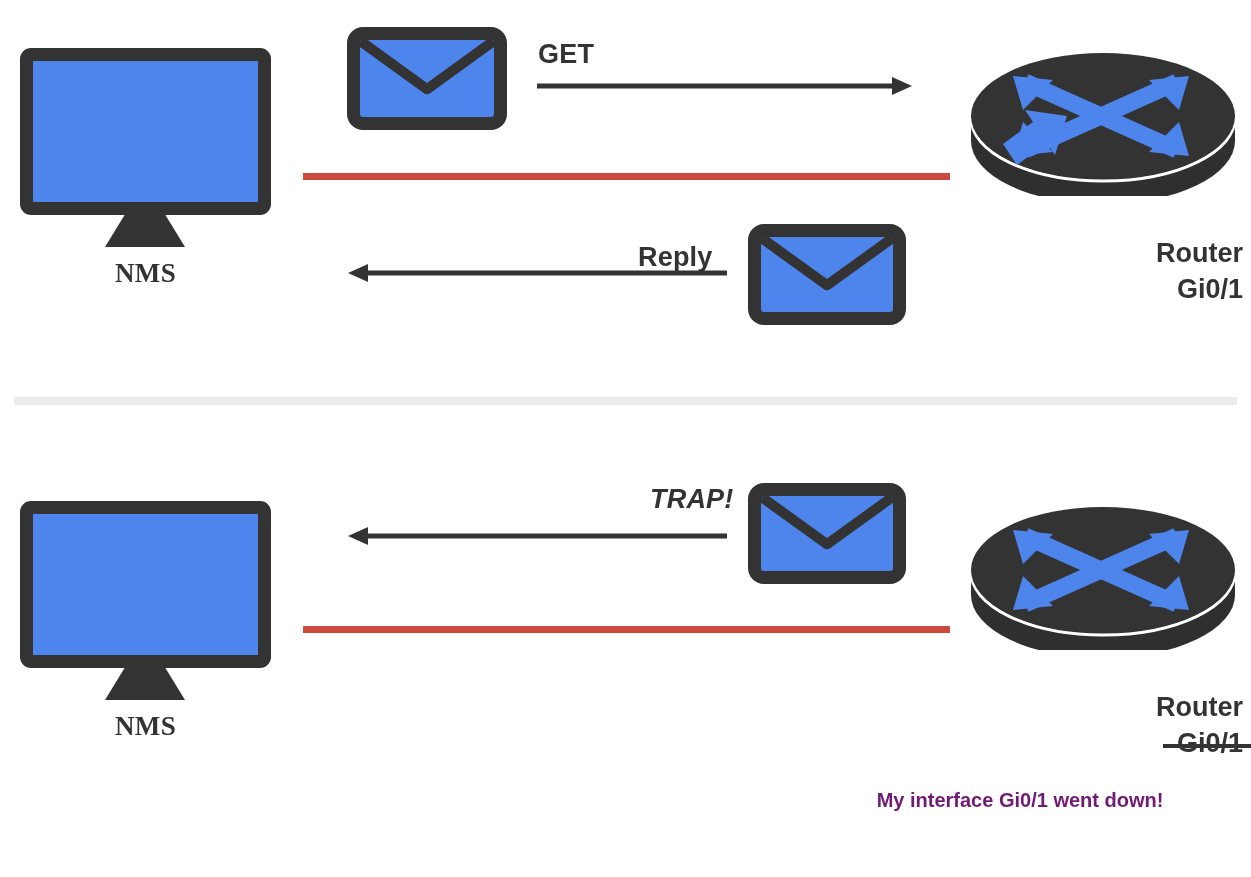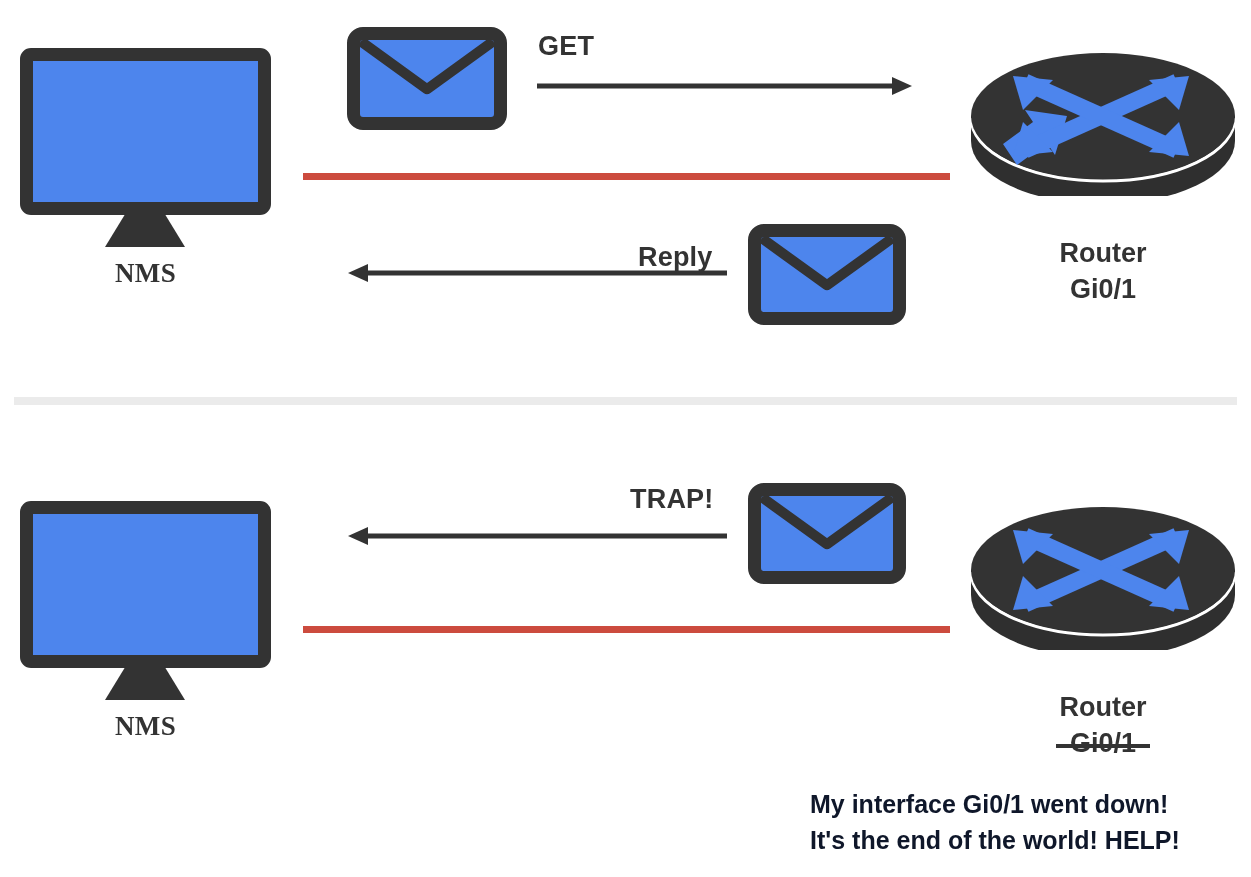--- a/index.html
+++ b/index.html
@@ -69,21 +69,21 @@
     left: 0; top: 0;
     width: 100%; height: 100%;
     overflow: hidden;
   }
 
   
   .router { position: absolute; }
   .router-label {
     position: absolute;
     width: 280px;
-    text-align: center;
+    text-align: right;
     font-size: 27px;
     font-weight: 700;
     color: #333333;
     line-height: 1.32;
   }
   .strike {
     position: relative;
     display: inline-block;
   }
   .strike::after {
@@ -117,23 +117,24 @@
   
   .divider {
     position: absolute;
     background: #ebebeb;
     height: 8px;
   }
 
   
   .shout {
     position: absolute;
-    font-size: 25px;
-    font-weight: 700;
-    color: #0f172a;
+    text-align: center;
+    font-size: 20px;
+    font-weight: 700;
+    color: #701a75;
     line-height: 1.45;
     white-space: nowrap;
   }
 </style>
 </head>
 <body>
 
 <div id="canvas">
 
   <div class="monitor" style="left:20px; top:48px; width:251px; height:199px;">
@@ -143,21 +144,21 @@
   </div>
 
   <div class="envelope" style="left:347px; top:27px; width:160px; height:103px;">
     <div class="env-body">
       <svg class="env-flap" viewBox="0 0 160 103" preserveAspectRatio="none">
         <path d="M -6 -4 L 80 66 L 166 -4" fill="none" stroke="#333333" stroke-width="13" stroke-linejoin="round" stroke-linecap="round"></path>
       </svg>
     </div>
   </div>
 
-  <div class="arrow-label" style="left:538px; top:31px;">GET</div>
+  <div class="arrow-label" style="left:538px; top:39px;">GET</div>
   <svg class="arrow-svg" style="left:530px; top:70px;" width="390" height="32">
     <line x1="7" y1="16" x2="368" y2="16" stroke="#333333" stroke-width="5"></line>
     <polygon points="382,16 362,7 362,25" fill="#333333"></polygon>
   </svg>
 
   <div class="red-line" style="left:303px; top:173px; width:647px;"></div>
 
   <div class="arrow-label" style="left:638px; top:242px;">Reply</div>
   <svg class="arrow-svg" style="left:340px; top:257px;" width="392" height="32">
     <line x1="24" y1="16" x2="387" y2="16" stroke="#333333" stroke-width="5"></line>
@@ -207,21 +208,21 @@
   </div>
 
   <div class="divider" style="left:14px; top:397px; width:1223px;"></div>
 
   <div class="monitor" style="left:20px; top:501px; width:251px; height:199px;">
     <div class="monitor-bezel"></div>
     <div class="monitor-stand"></div>
     <div class="monitor-label">NMS</div>
   </div>
 
-  <div class="arrow-label" style="left:630px; top:484px;">TRAP!</div>
+  <div class="arrow-label" style="left:650px; top:484px;font-style:italic;">TRAP!</div>
   <svg class="arrow-svg" style="left:340px; top:520px;" width="392" height="32">
     <line x1="24" y1="16" x2="387" y2="16" stroke="#333333" stroke-width="5"></line>
     <polygon points="8,16 28,7 28,25" fill="#333333"></polygon>
   </svg>
 
   <div class="envelope" style="left:748px; top:483px; width:158px; height:101px;">
     <div class="env-body">
       <svg class="env-flap" viewBox="0 0 158 101" preserveAspectRatio="none">
         <path d="M -6 -4 L 79 65 L 164 -4" fill="none" stroke="#333333" stroke-width="13" stroke-linejoin="round" stroke-linecap="round"></path>
       </svg>
@@ -247,16 +248,15 @@
       </g>
     </svg>
     <div class="router-label" style="left:0; top:190px;">
       <div>Router</div>
       <div><span class="strike">Gi0/1</span></div>
     </div>
   </div>
 
   <div class="shout" style="left:810px; top:786px; width:420px;">
     <div>My interface Gi0/1 went down!</div>
-    <div>It's the end of the world! HELP!</div>
   </div>
 
 </div>
 
 </body></html>

